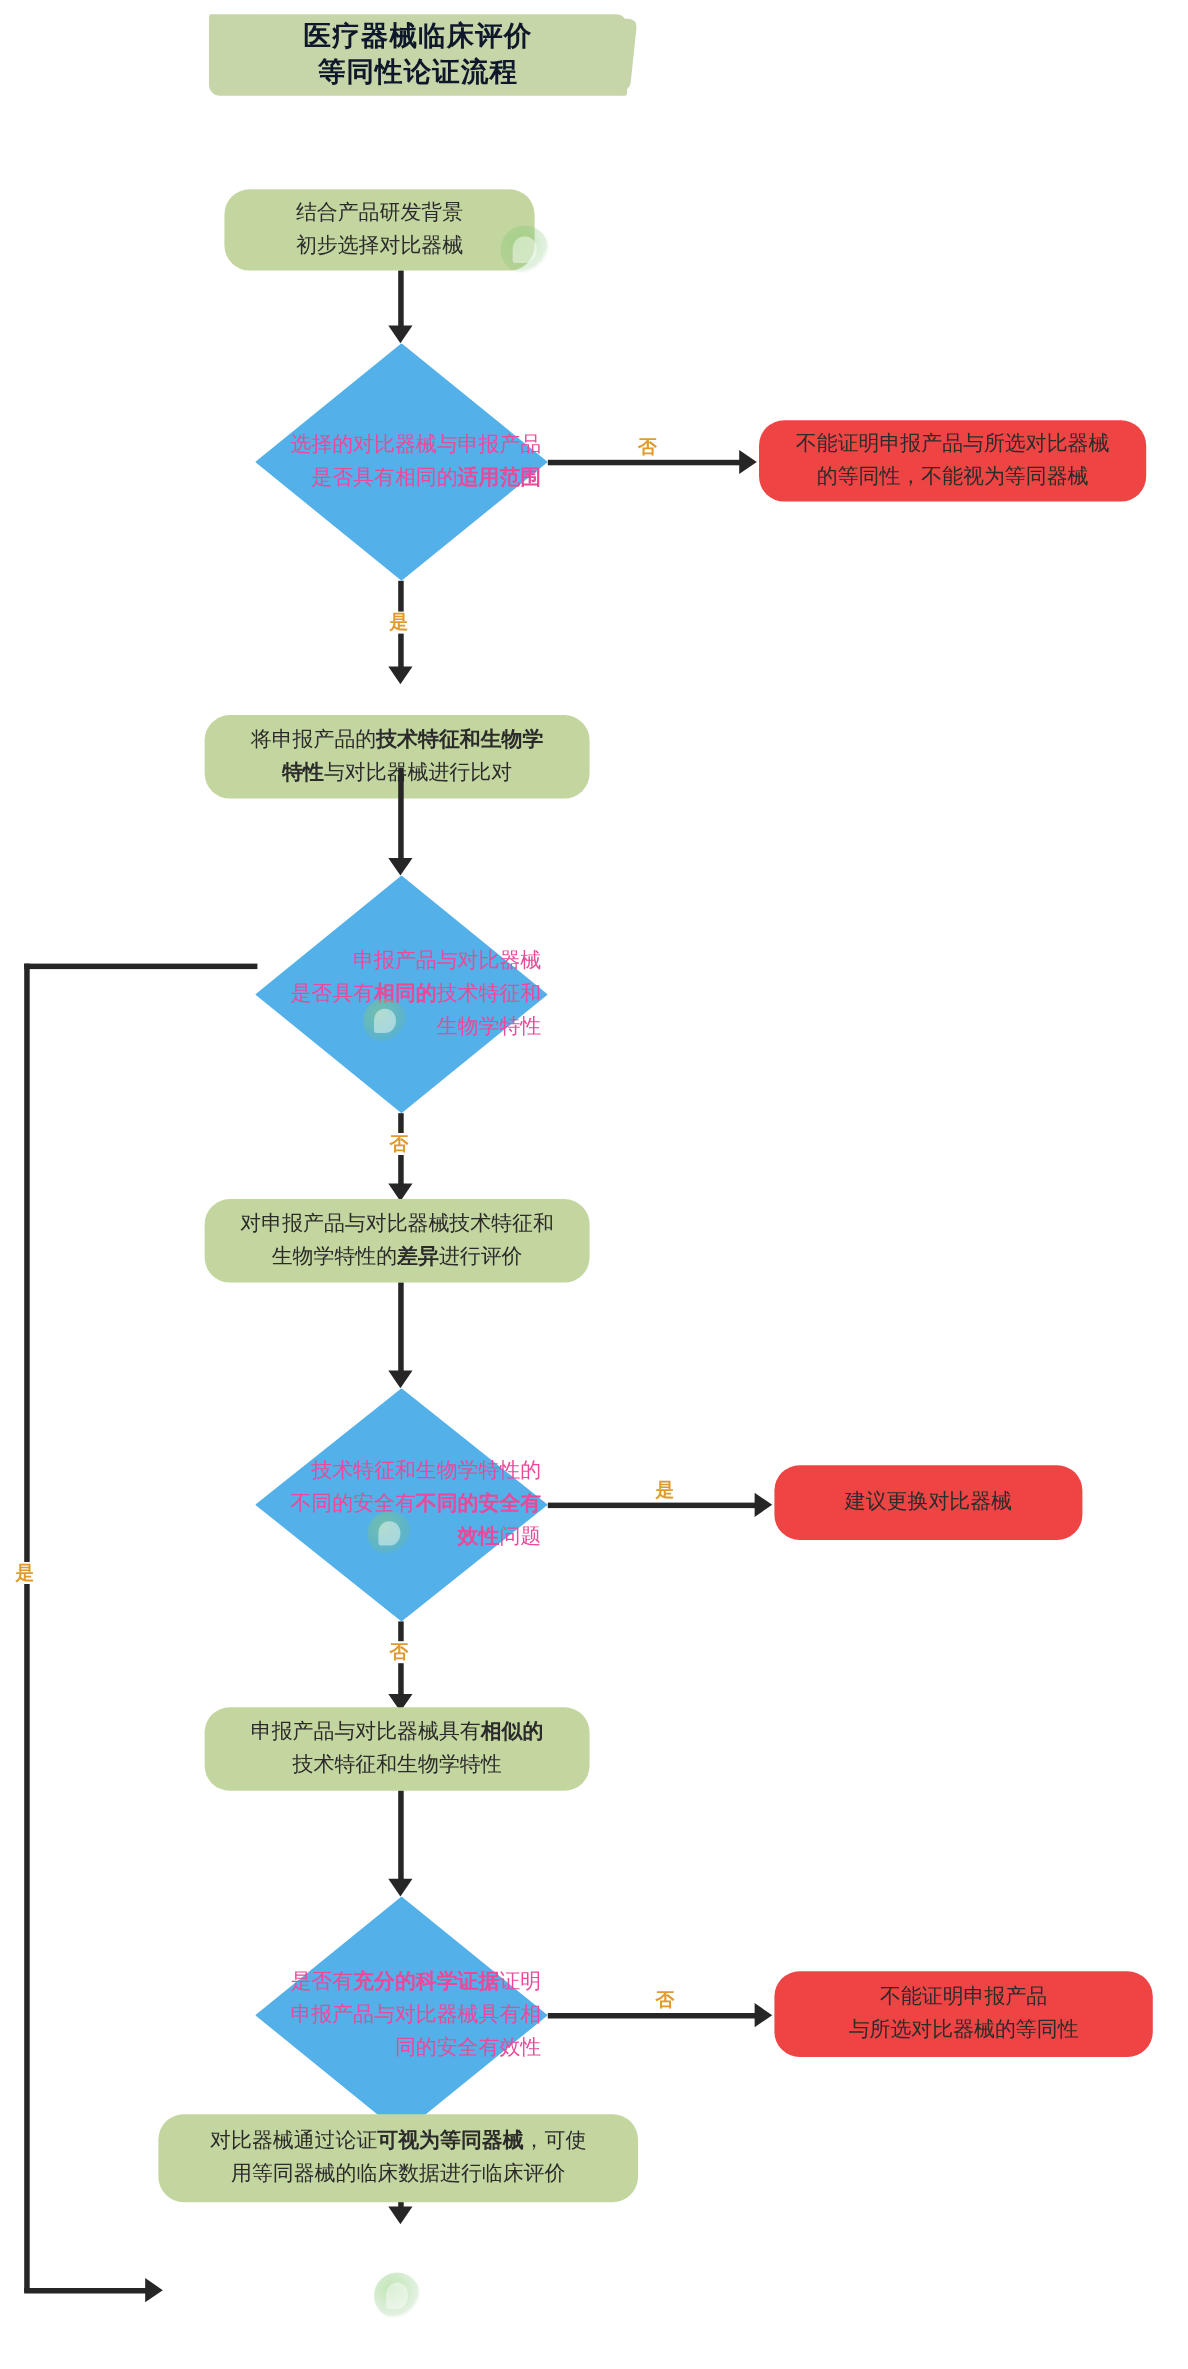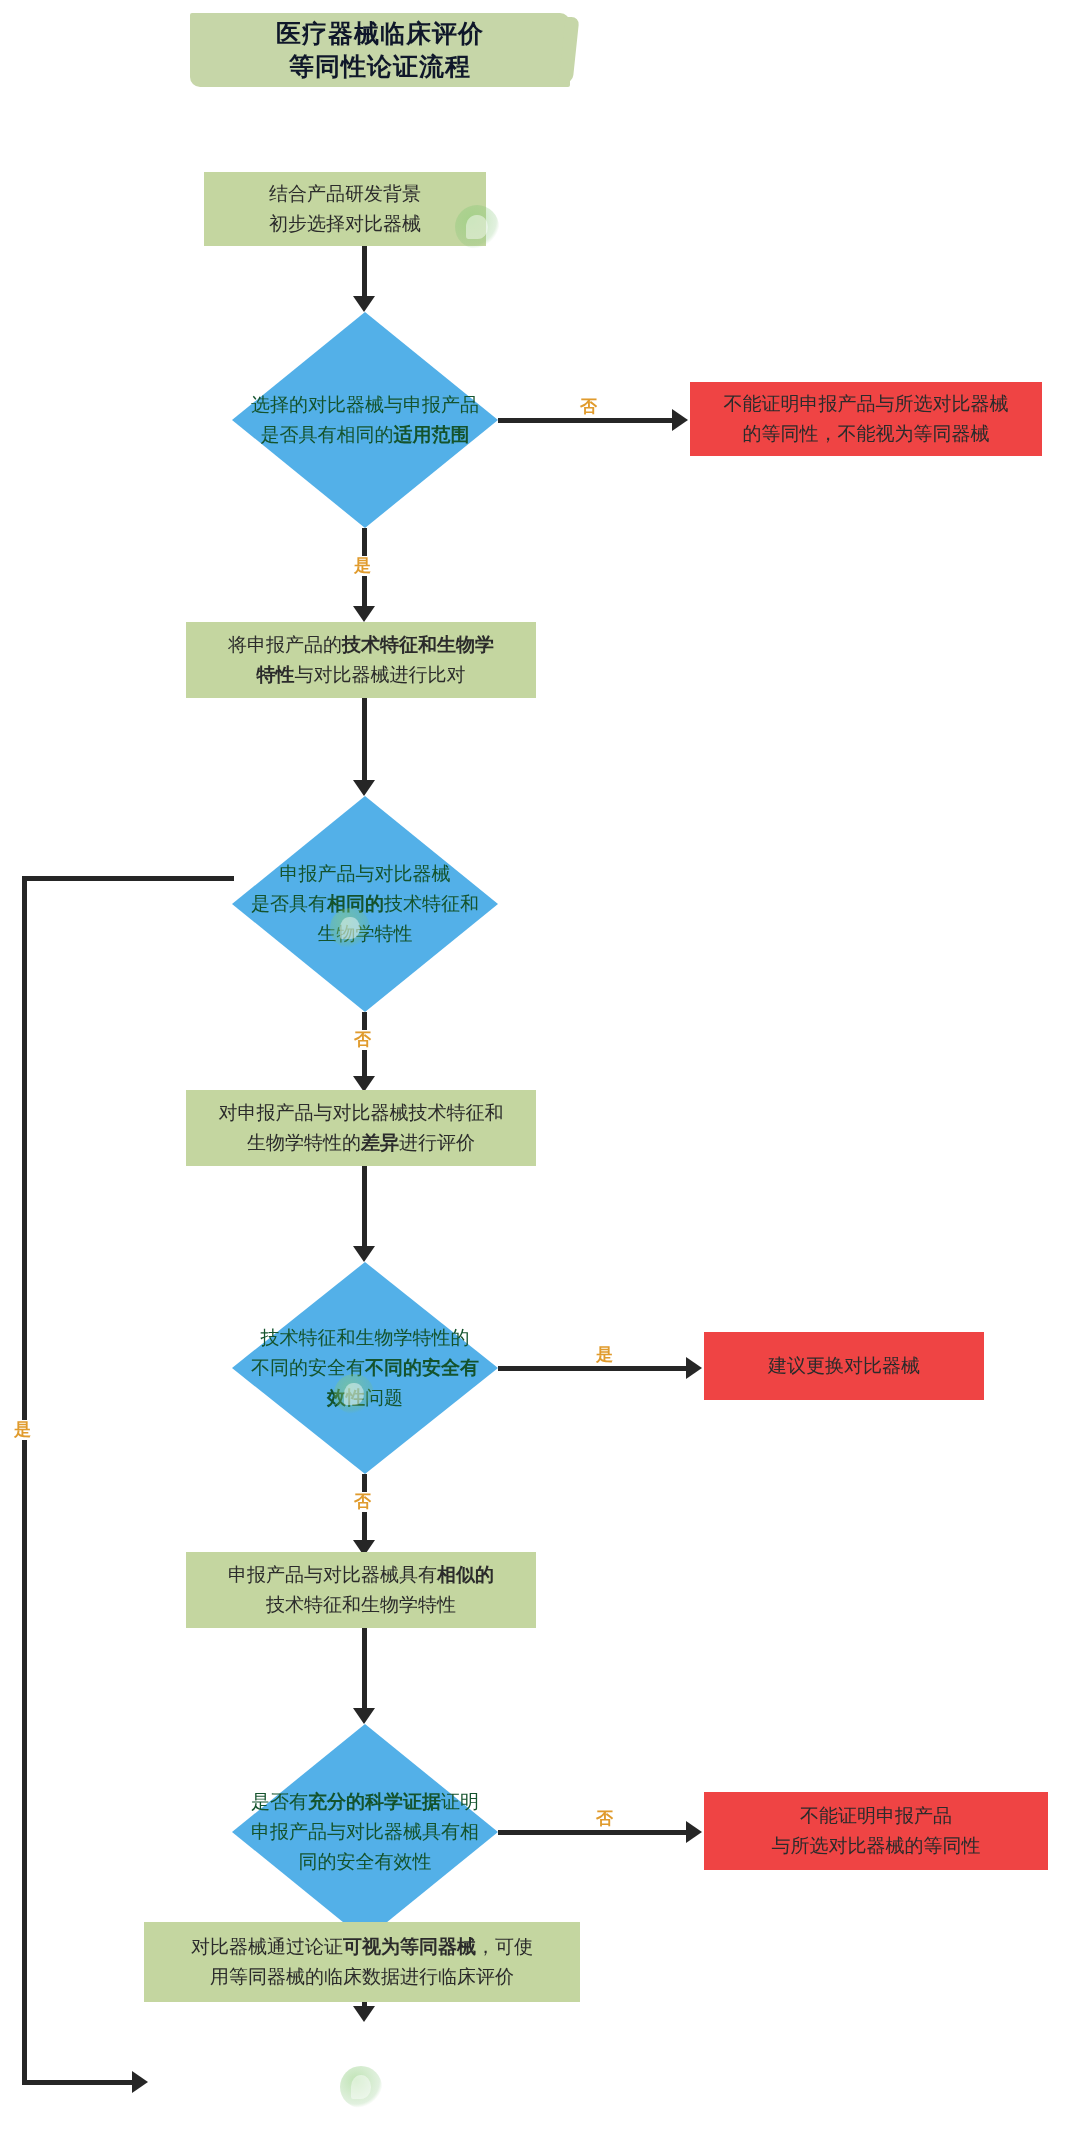--- a/index.html
+++ b/index.html
@@ -36,33 +36,34 @@
   
   .node{position:absolute;box-sizing:border-box;}
 
   .proc{
     background:#c4d6a0;
     display:flex;align-items:center;justify-content:center;
     text-align:center;
     color:#2b2b2b;
     font-size:19px;line-height:30px;
     padding:0 10px;
+    border-radius:23px;
   }
   .proc.out{background:#ef4444;}
 
   .dec-wrap{position:absolute;}
   .dec-shape{
     position:absolute;inset:0;
     background:#53b0e8;
     clip-path:polygon(50% 0,100% 50%,50% 100%,0 50%);
   }
   .dec-label{
     position:absolute;left:0;right:0;top:50%;transform:translateY(-50%);
-    text-align:center;
-    font-size:19px;line-height:30px;color:#14532d;
+    text-align:right;
+    font-size:19px;line-height:30px;color:#ec4899;
     padding:0 6px;box-sizing:border-box;
   }
 
   b{font-weight:bold;}
 
   
   .vline{position:absolute;width:5px;background:#262626;}
   .hline{position:absolute;height:5px;background:#262626;}
   .arrow-down{
     position:absolute;width:0;height:0;
@@ -132,21 +133,21 @@
     <div>
       <div>不能证明申报产品与所选对比器械</div>
       <div>的等同性，不能视为等同器械</div>
     </div>
   </div>
 
   <div class="vline" style="left:362px;top:528px;height:84px;"></div>
   <div class="arrow-down" style="left:353px;top:606px;"></div>
   <div class="edge-label" style="left:352px;top:556px;">是</div>
 
-  <div class="node proc" style="left:186px;top:622px;width:350px;height:76px;">
+  <div class="node proc" style="left:186px;top:650px;width:350px;height:76px;">
     <div>
       <span>将申报产品的</span><b>技术特征和生物学</b><br>
       <b>特性</b><span>与对比器械进行比对</span>
     </div>
   </div>
 
   <div class="vline" style="left:362px;top:698px;height:88px;"></div>
   <div class="arrow-down" style="left:353px;top:780px;"></div>
 
   <div class="dec-wrap" style="left:232px;top:796px;width:266px;height:216px;">

